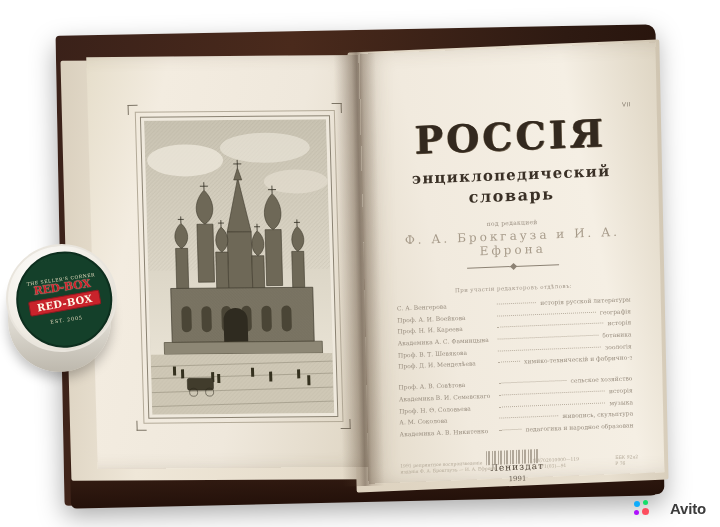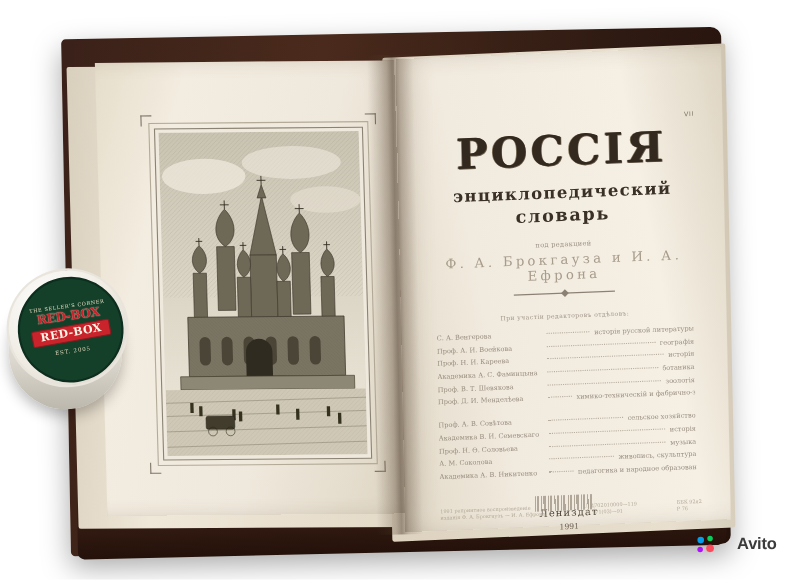--- a/index.html
+++ b/index.html
@@ -403,23 +403,23 @@
     font-family: "DejaVu Serif", serif;
     font-size: 5px;
     letter-spacing: 0.8px;
     color: #e3d9bc;
   }
 
   
   .watermark {
     position: absolute;
     right: 14px;
-    bottom: 24px;
+    bottom: 10px;
     display: flex;
-    align-items: center;
+    align-items: flex-start;
     gap: 20px;
     opacity: 0.92;
   }
   .wm-dots {
     position: relative;
     width: 16px;
     height: 16px;
   }
   .wm-dots i {
     position: absolute;

